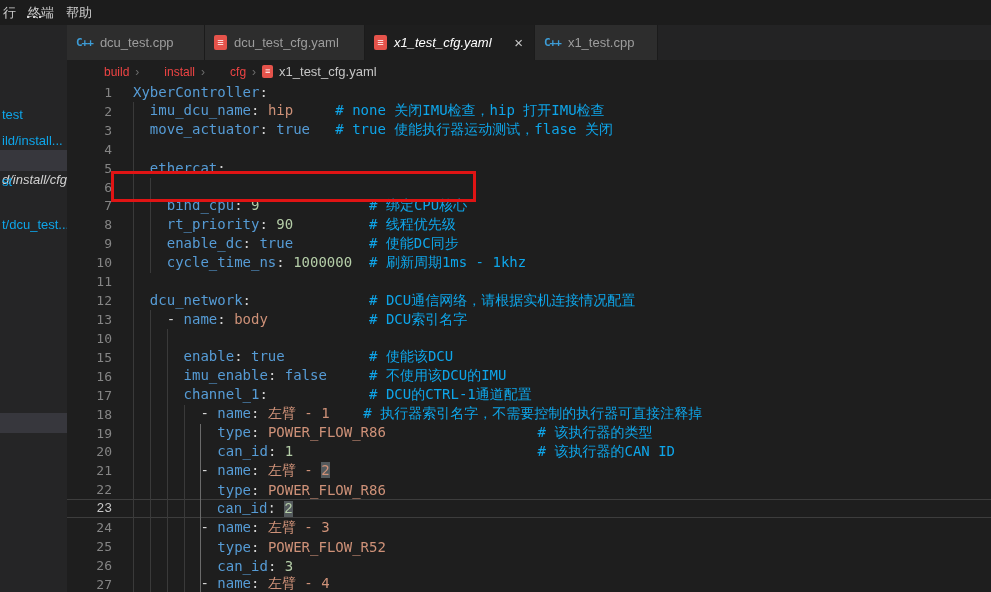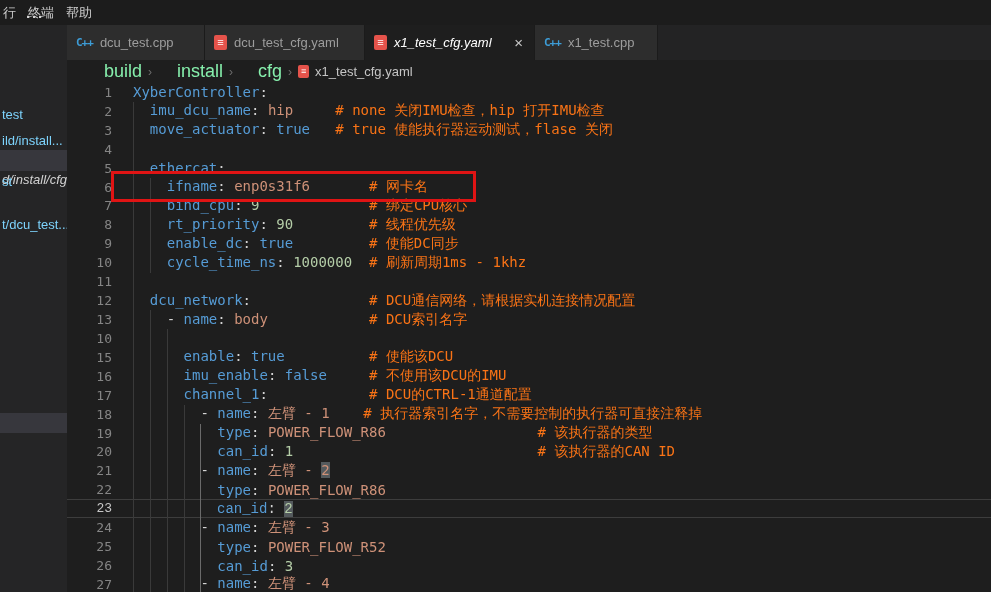--- a/index.html
+++ b/index.html
@@ -8,21 +8,21 @@
 
   
   #titlebar{position:absolute;left:0;top:0;width:991px;height:25px;background:#1c1c1c;
             display:flex;align-items:center;}
   #menu{display:flex;align-items:center;padding-left:3px;}
   .menu-item{color:#cccccc;font-size:13px;padding:0 6px;white-space:nowrap;}
   .menu-item:first-child{padding-left:0;}
 
   
   #sidebar{position:absolute;left:0;top:25px;width:67px;height:567px;background:#252526;overflow:hidden;}
-  .sb-item{position:absolute;left:2px;color:#7dd3fc;font-size:13px;white-space:nowrap;}
+  .sb-item{position:absolute;left:2px;color:#0ea5e9;font-size:13px;white-space:nowrap;}
   .sb-item.italic{font-style:italic;color:#d2d2d2;}
   .sb-row-bg{position:absolute;left:0;width:67px;background:#37373d;}
   #more-actions{position:absolute;left:26px;top:8px;color:#d7d7d7;font-size:15px;font-weight:bold;
                 letter-spacing:1px;cursor:pointer;}
 
   
   #tabbar{position:absolute;left:67px;top:25px;width:924px;height:35px;background:#232324;
           display:flex;align-items:stretch;}
   .tab{display:flex;align-items:center;gap:7px;padding:0 9px;background:#2d2d2d;
        border-right:1px solid #1b1b1b;box-sizing:border-box;cursor:pointer;overflow:hidden;}
@@ -32,38 +32,38 @@
   .tab .close{margin-left:auto;color:#c8c8c8;font-size:15px;line-height:15px;padding:0 2px;}
 
   .cpp-ico{color:#3d9cd6;font-size:11px;font-weight:bold;letter-spacing:-1px;font-family:"DejaVu Sans Mono",monospace;}
   .yaml-ico{display:inline-flex;align-items:center;justify-content:center;width:13px;height:15px;
             background:#e5534b;border-radius:2px;color:#ffffff;font-size:11px;line-height:11px;flex:none;}
   .yaml-ico.small{width:11px;height:13px;font-size:9px;}
 
   
   #breadcrumb{position:absolute;left:67px;top:60px;width:924px;height:23px;background:#1e1e1e;
               display:flex;align-items:center;padding-left:18px;box-sizing:border-box;gap:6px;}
-  .crumb{color:#86efac;font-size:18px;cursor:pointer;padding-left:19px;}
+  .crumb{color:#ef4444;font-size:12px;cursor:pointer;padding-left:19px;}
   .crumb-sep{color:#6c6c6c;font-size:12px;}
   .crumb-file{color:#c5c5c5;font-size:13px;cursor:pointer;}
 
   
   #editor{position:absolute;left:67px;top:83px;width:924px;height:509px;background:#1e1e1e;
           font-family:"DejaVu Sans Mono","Liberation Mono",monospace;font-size:14px;}
   .line{height:18.93px;display:flex;align-items:center;white-space:pre;box-sizing:border-box;}
   .line .ln{width:45px;flex:none;text-align:right;color:#858585;font-size:13px;}
   .line .code{margin-left:21px;}
   .line.cur{border-top:1px solid #3d3d3d;border-bottom:1px solid #3d3d3d;font-family:Liberation Mono, monospace;}
   .line.cur .ln{color:#c6c6c6;}
 
   .tk-k{color:#569cd6;}
   .tk-b{color:#569cd6;}
   .tk-s{color:#ce9178;}
   .tk-n{color:#b5cea8;}
-  .tk-c{color:#f97316;}
+  .tk-c{color:#0ea5e9;}
   .tk-p{color:#d4d4d4;}
   .tk-w{color:#d4d4d4;}
   .hl{background:#545a5d;}
 
   .guide{position:absolute;width:1px;background:#3a3a3a;}
   .guide.active{background:#6a6a6a;}
 
   #redbox{position:absolute;left:111px;top:171px;width:365px;height:31px;
           border:3px solid #e01414;box-sizing:border-box;z-index:9;}
 </style>
@@ -122,21 +122,21 @@
       <span class="yaml-ico small">≡</span>
       <span class="crumb-file">x1_test_cfg.yaml</span>
     </div>
 
   <div id="editor">
       <div class="line"><span class="ln">1</span><span class="code"><span class="tk-k">XyberController</span><span class="tk-p">:</span></span></div>
       <div class="line"><span class="ln">2</span><span class="code"><span class="tk-w">  </span><span class="tk-k">imu_dcu_name</span><span class="tk-p">: </span><span class="tk-s">hip</span><span class="tk-w">     </span><span class="tk-c"># none 关闭IMU检查，hip 打开IMU检查</span></span></div>
       <div class="line"><span class="ln">3</span><span class="code"><span class="tk-w">  </span><span class="tk-k">move_actuator</span><span class="tk-p">: </span><span class="tk-b">true</span><span class="tk-w">   </span><span class="tk-c"># true 使能执行器运动测试，flase 关闭</span></span></div>
       <div class="line"><span class="ln">4</span><span class="code"></span></div>
       <div class="line"><span class="ln">5</span><span class="code"><span class="tk-w">  </span><span class="tk-k">ethercat</span><span class="tk-p">:</span></span></div>
-      <div class="line"><span class="ln">6</span><span class="code"><span class="tk-w">    </span><span class="tk-k">ifname</span><span class="tk-p">: </span><span class="tk-s">enp0s31f6</span><span class="tk-w">       </span><span class="tk-c"># 网卡名</span></span></div>
+      <div class="line"><span class="ln">6</span></div>
       <div class="line"><span class="ln">7</span><span class="code"><span class="tk-w">    </span><span class="tk-k">bind_cpu</span><span class="tk-p">: </span><span class="tk-n">9</span><span class="tk-w">             </span><span class="tk-c"># 绑定CPU核心</span></span></div>
       <div class="line"><span class="ln">8</span><span class="code"><span class="tk-w">    </span><span class="tk-k">rt_priority</span><span class="tk-p">: </span><span class="tk-n">90</span><span class="tk-w">         </span><span class="tk-c"># 线程优先级</span></span></div>
       <div class="line"><span class="ln">9</span><span class="code"><span class="tk-w">    </span><span class="tk-k">enable_dc</span><span class="tk-p">: </span><span class="tk-b">true</span><span class="tk-w">         </span><span class="tk-c"># 使能DC同步</span></span></div>
       <div class="line"><span class="ln">10</span><span class="code"><span class="tk-w">    </span><span class="tk-k">cycle_time_ns</span><span class="tk-p">: </span><span class="tk-n">1000000</span><span class="tk-w">  </span><span class="tk-c"># 刷新周期1ms - 1khz</span></span></div>
       <div class="line"><span class="ln">11</span><span class="code"></span></div>
       <div class="line"><span class="ln">12</span><span class="code"><span class="tk-w">  </span><span class="tk-k">dcu_network</span><span class="tk-p">:</span><span class="tk-w">              </span><span class="tk-c"># DCU通信网络，请根据实机连接情况配置</span></span></div>
       <div class="line"><span class="ln">13</span><span class="code"><span class="tk-w">    </span><span class="tk-p">- </span><span class="tk-k">name</span><span class="tk-p">: </span><span class="tk-s">body</span><span class="tk-w">            </span><span class="tk-c"># DCU索引名字</span></span></div>
       <div class="line"><span class="ln">10</span></div>
       <div class="line"><span class="ln">15</span><span class="code"><span class="tk-w">      </span><span class="tk-k">enable</span><span class="tk-p">: </span><span class="tk-b">true</span><span class="tk-w">          </span><span class="tk-c"># 使能该DCU</span></span></div>
       <div class="line"><span class="ln">16</span><span class="code"><span class="tk-w">      </span><span class="tk-k">imu_enable</span><span class="tk-p">: </span><span class="tk-b">false</span><span class="tk-w">     </span><span class="tk-c"># 不使用该DCU的IMU</span></span></div>

